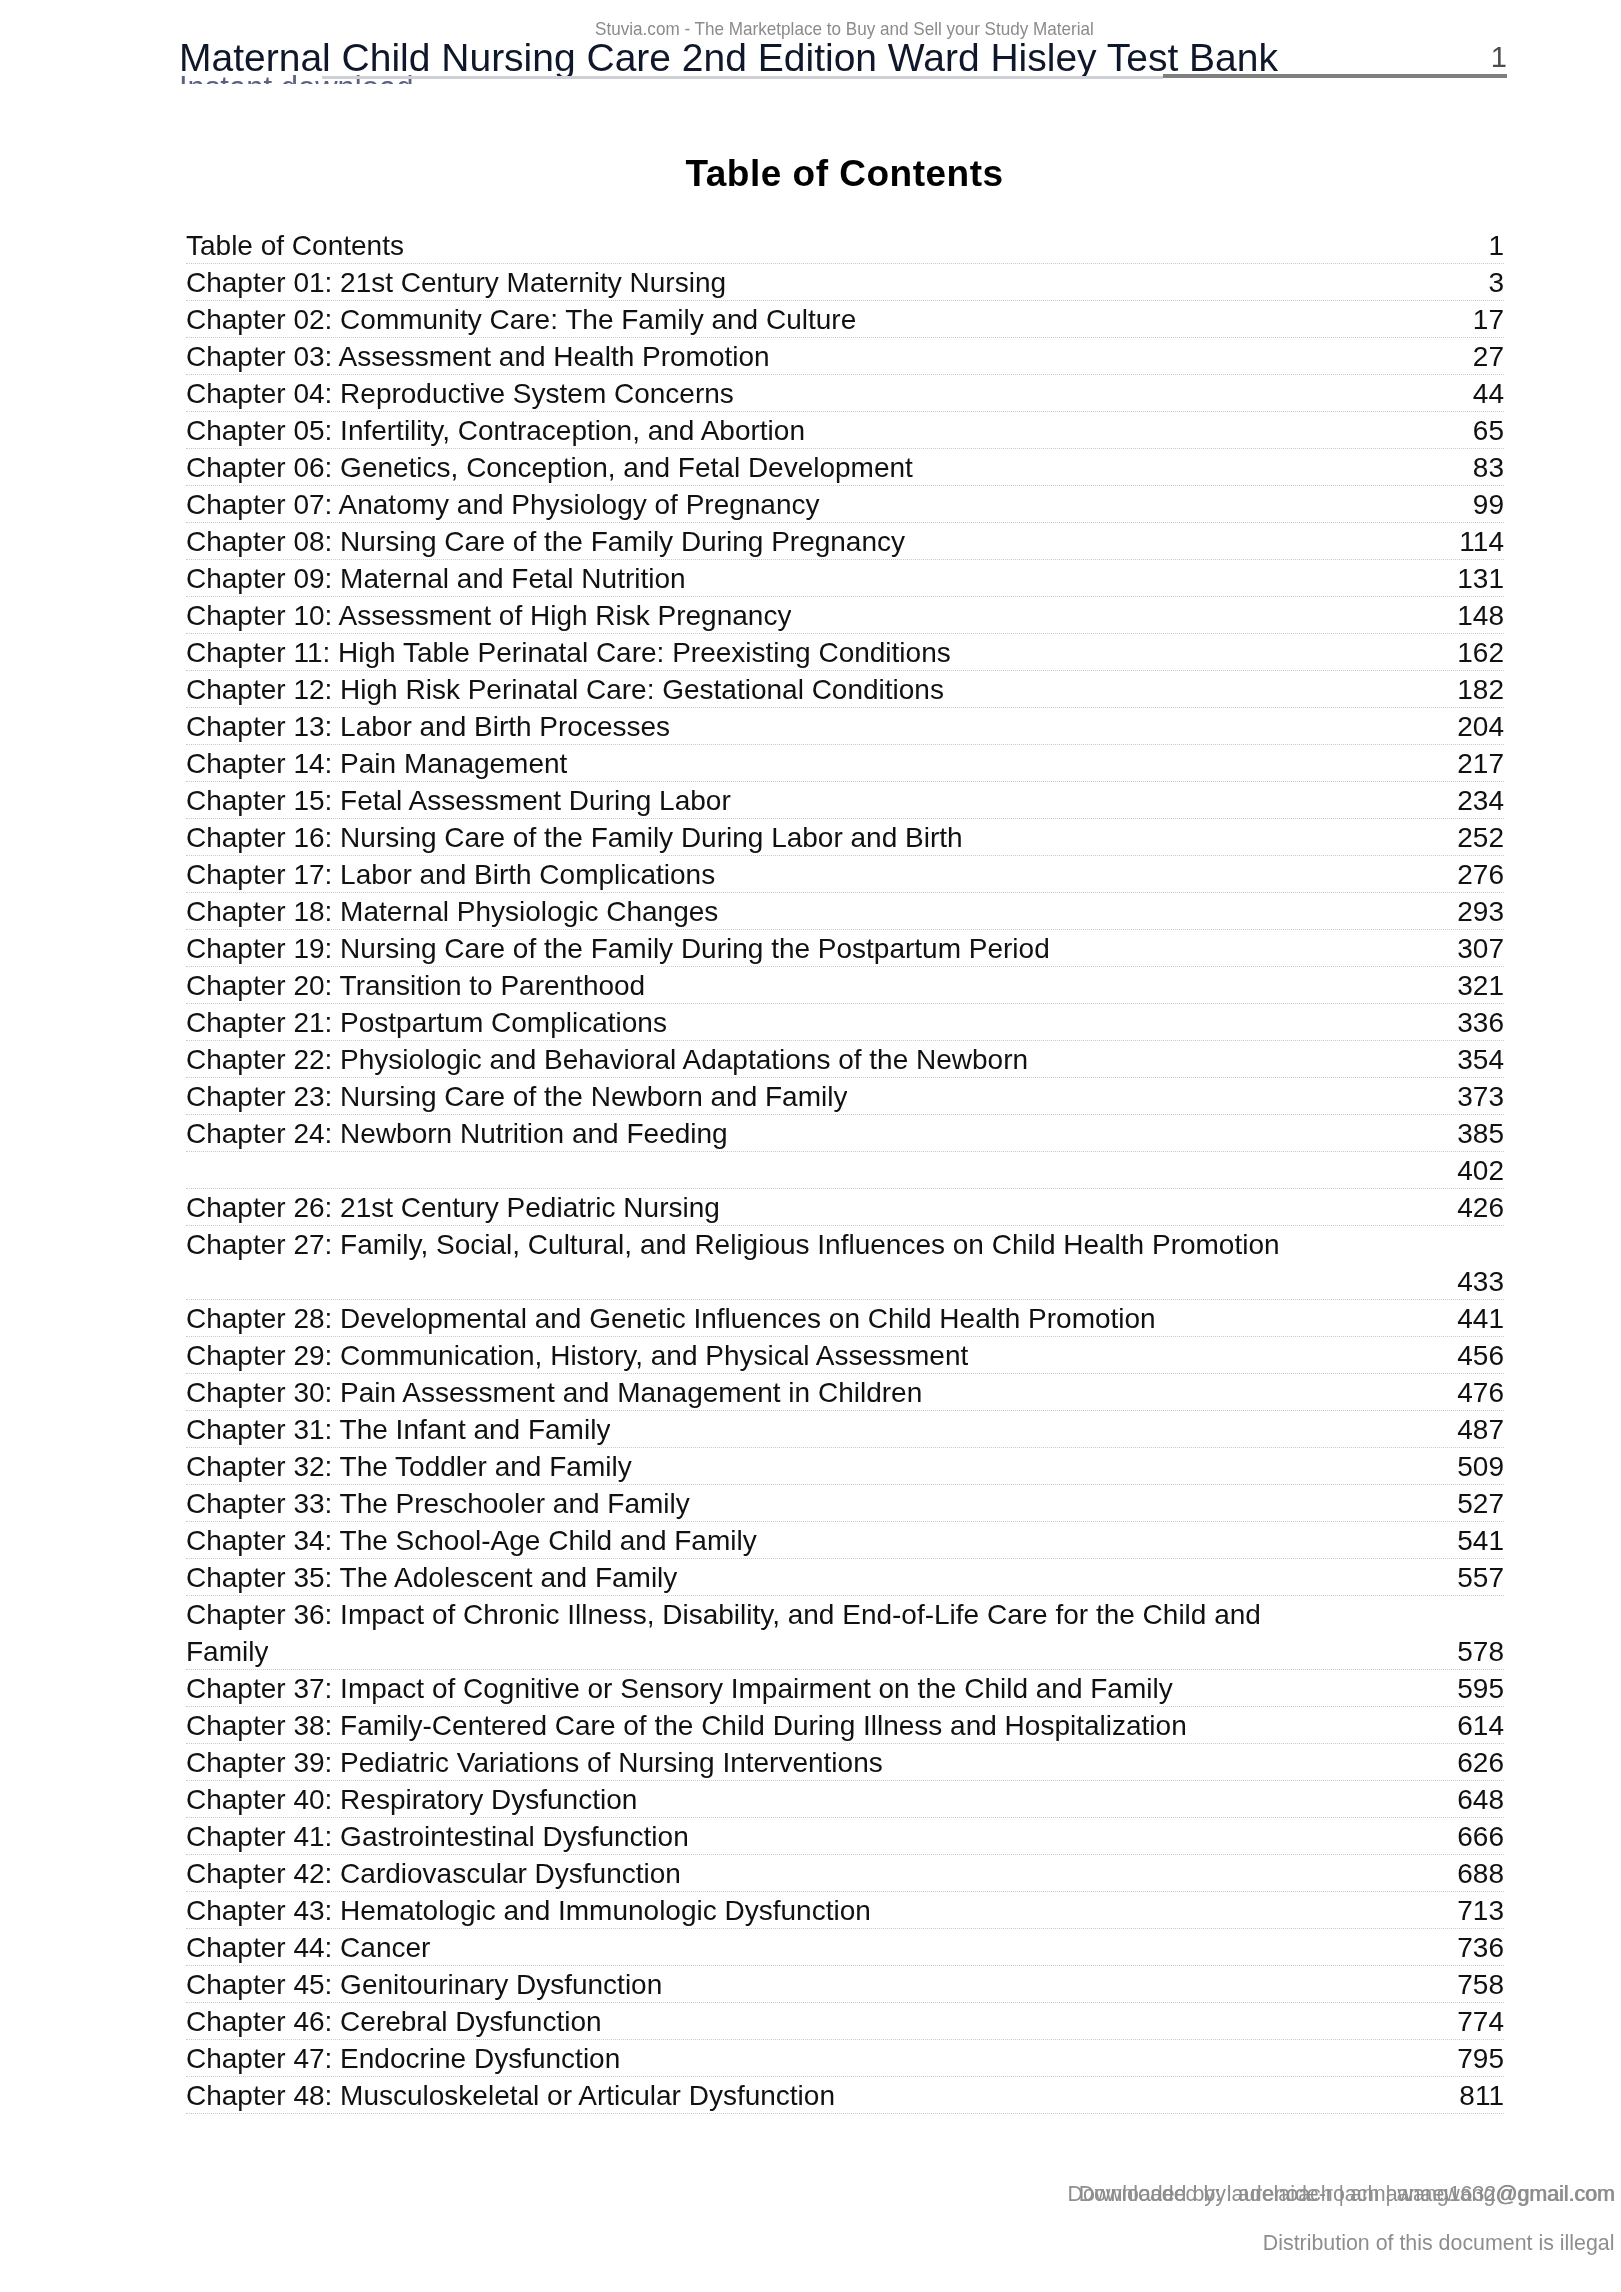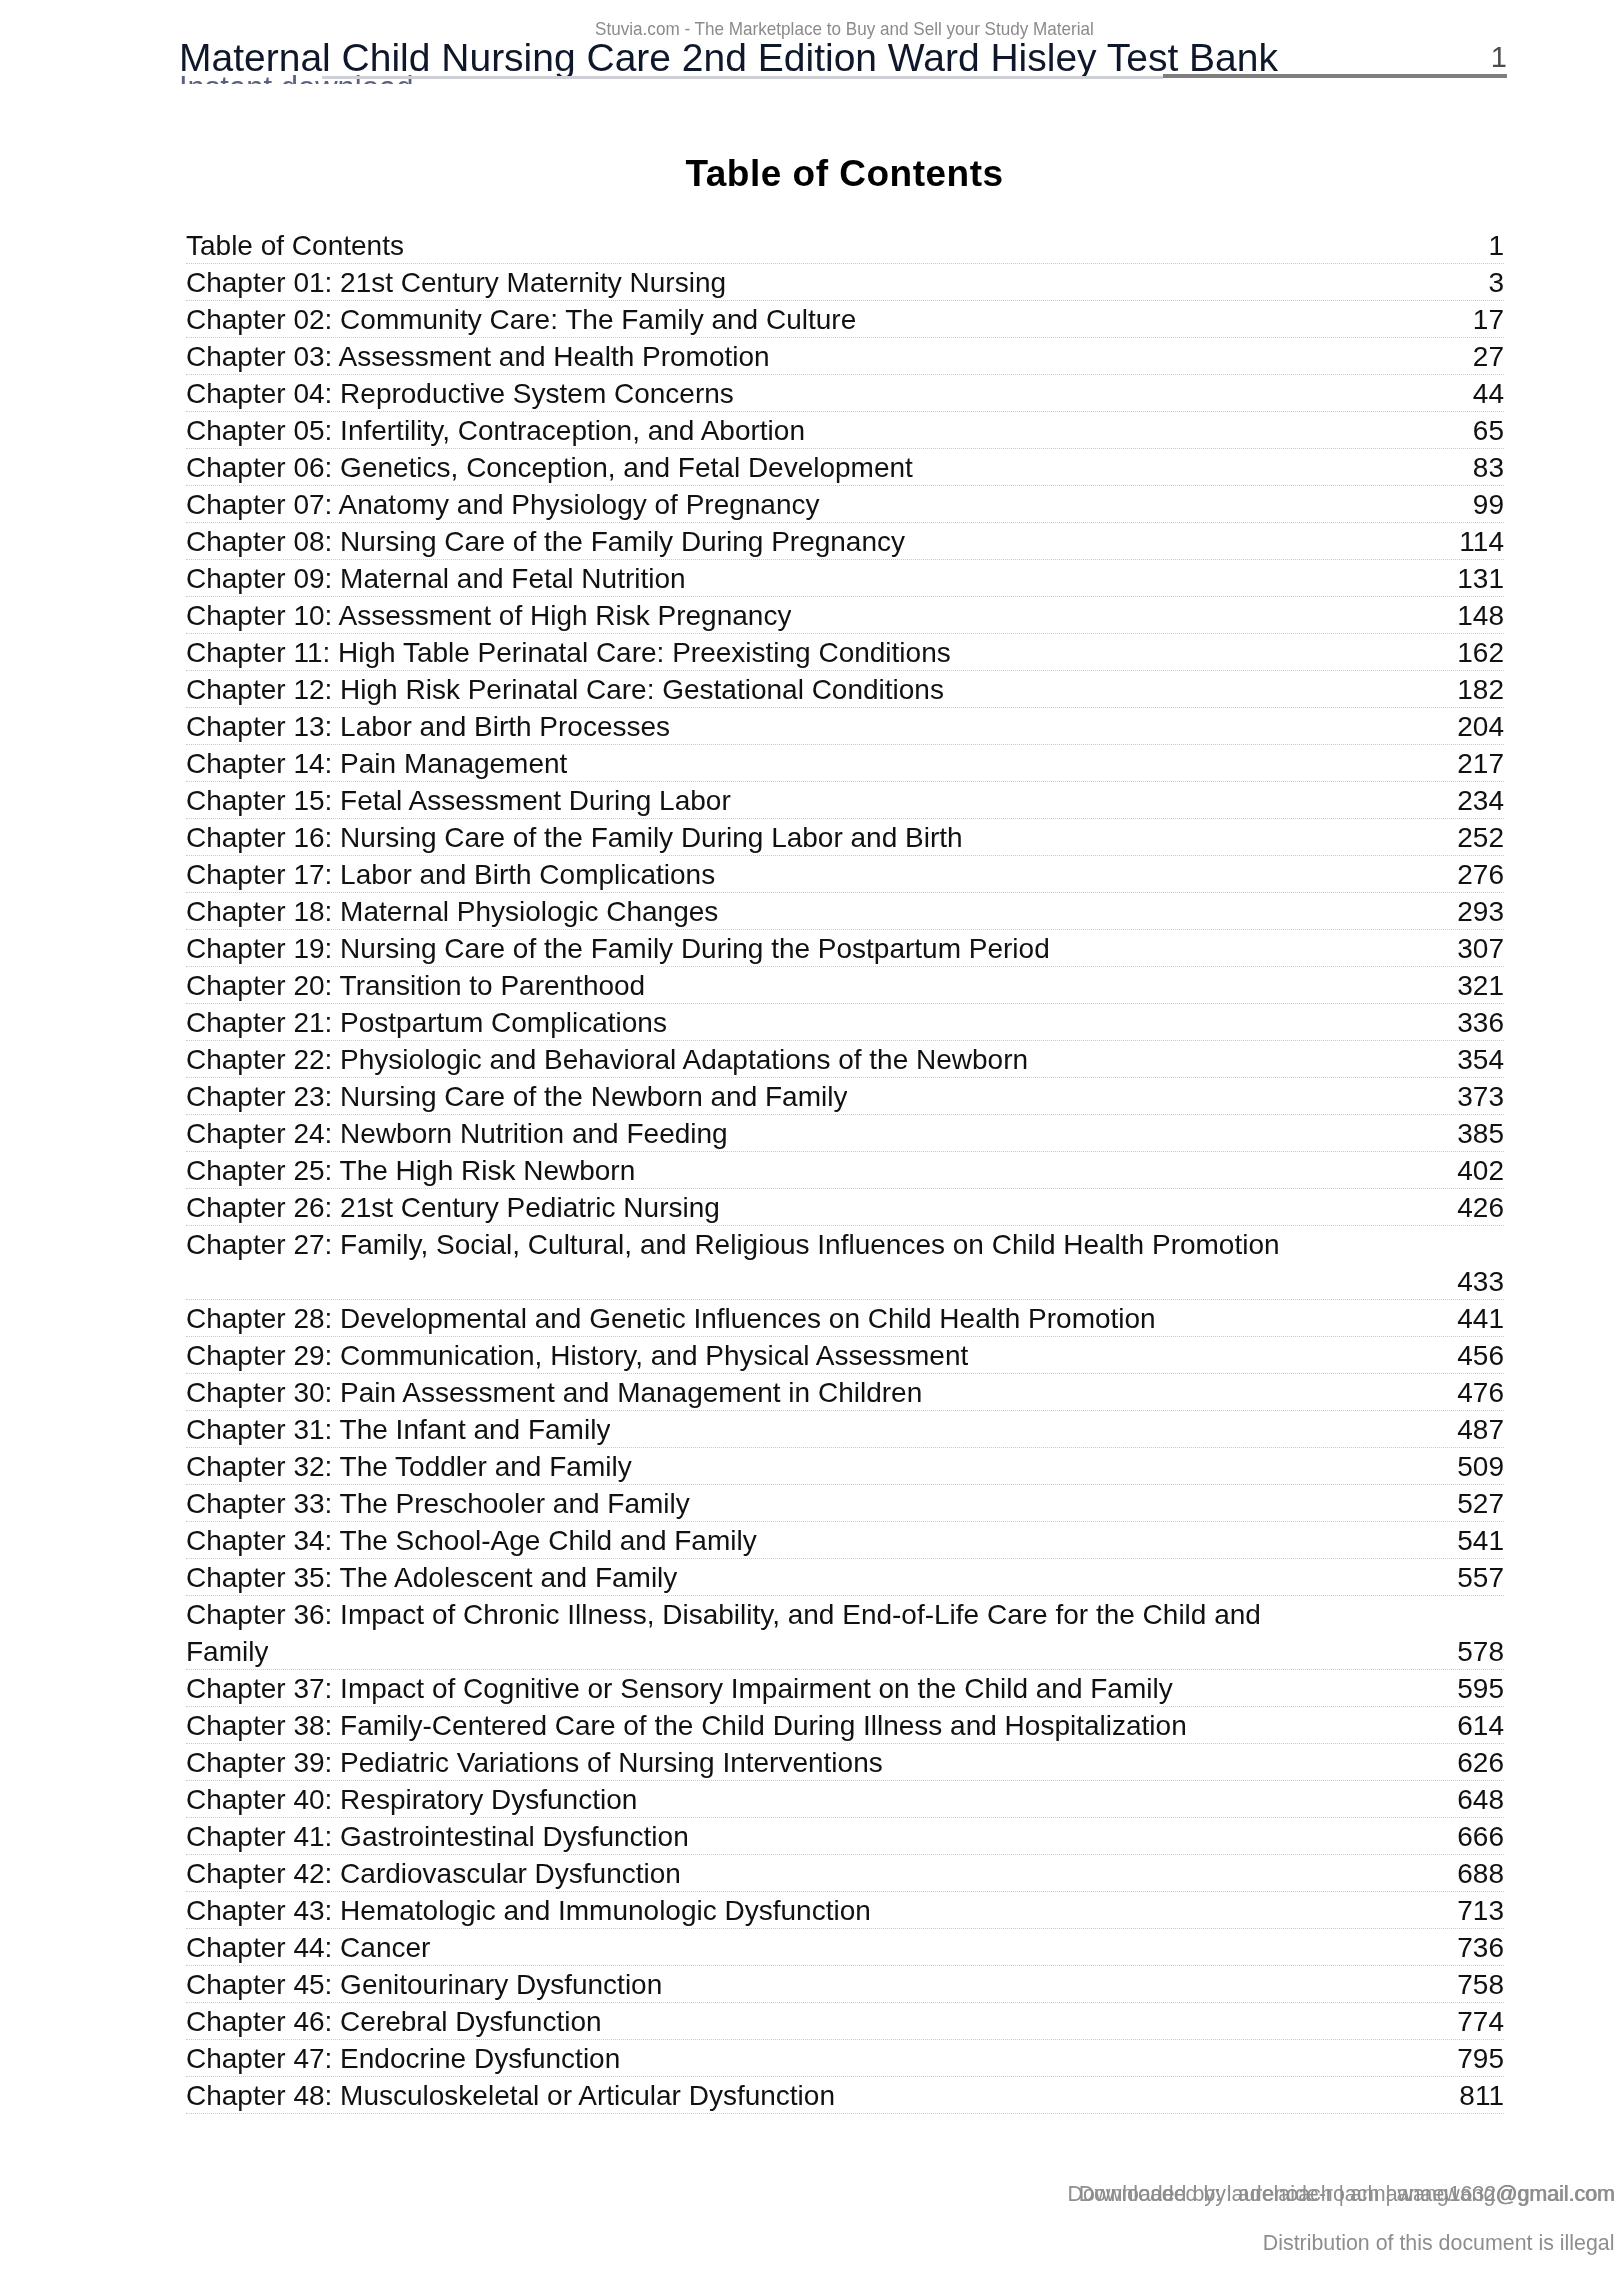--- a/index.html
+++ b/index.html
@@ -308,21 +308,20 @@
         <span class="toc-label">Chapter 23: Nursing Care of the Newborn and Family</span>
         <span class="toc-spacer"></span>
         <span class="toc-page">373</span>
       </div>
       <div class="toc-row">
         <span class="toc-label">Chapter 24: Newborn Nutrition and Feeding</span>
         <span class="toc-spacer"></span>
         <span class="toc-page">385</span>
       </div>
       <div class="toc-row">
-        <span class="toc-label">Chapter 25: The High Risk Newborn</span>
         <span class="toc-spacer"></span>
         <span class="toc-page">402</span>
       </div>
       <div class="toc-row">
         <span class="toc-label">Chapter 26: 21st Century Pediatric Nursing</span>
         <span class="toc-spacer"></span>
         <span class="toc-page">426</span>
       </div>
       <div class="toc-row no-rule">
         <span class="toc-label">Chapter 27: Family, Social, Cultural, and Religious Influences on Child Health Promotion</span>

